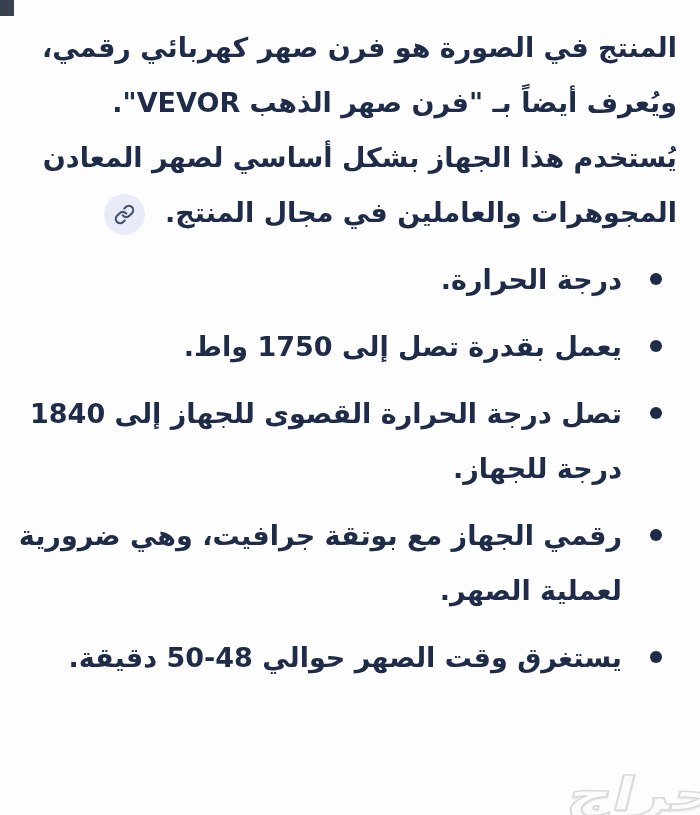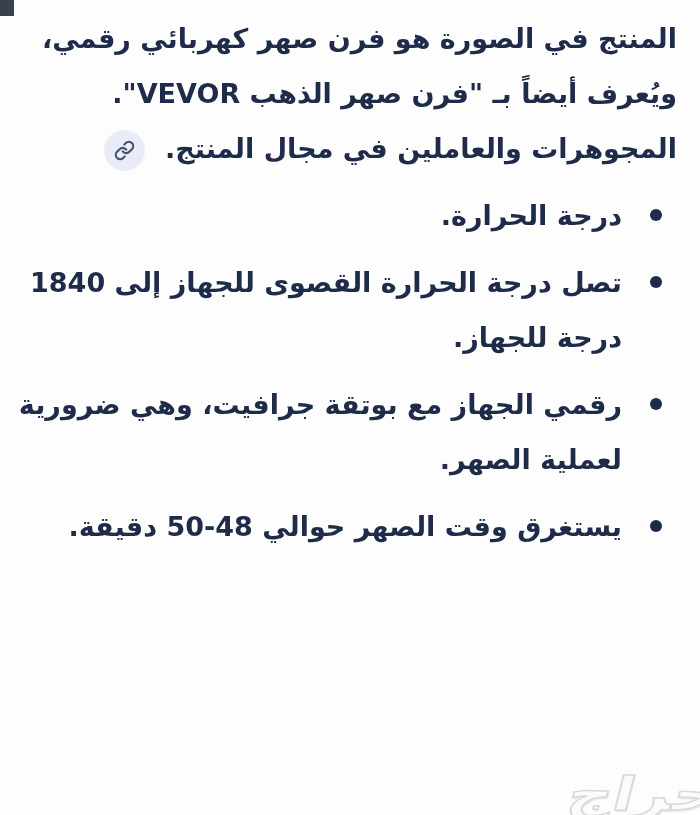--- a/index.html
+++ b/index.html
@@ -10,21 +10,21 @@
     position: relative;
     width: 700px;
     height: 815px;
     background: #fdfdfd;
     overflow: hidden;
     direction: rtl;
     font-weight: 700;
     color: #1e2b49;
   }
 
-  .content { padding: 11px 23px 0 14px; }
+  .content { padding: 20px 23px 0 14px; }
 
   .line {
     height: 55px;
     line-height: 55px;
     font-size: 27px;
     white-space: nowrap;
     text-align: right;
     overflow: visible;
   }
 
@@ -84,35 +84,40 @@
 </head>
 <body>
 
 <div class="page">
 
   <div class="content">
 
     <section>
       <div class="line">المنتج في الصورة هو فرن صهر كهربائي رقمي،</div>
       <div class="line">ويُعرف أيضاً بـ "فرن صهر الذهب VEVOR".</div>
+      <div class="line">يُستخدم هذا الجهاز بشكل أساسي لصهر المعادن</div>
       <div class="line">
         <span>المجوهرات والعاملين في مجال المنتج.</span>
         <span class="citation-badge">
           <svg width="21" height="21" viewBox="0 0 24 24" fill="none" stroke="#44506a" stroke-width="2.4" stroke-linecap="round" stroke-linejoin="round">
             <path d="M10 13a5 5 0 0 0 7.54.54l3-3a5 5 0 0 0-7.07-7.07l-1.72 1.71"></path>
             <path d="M14 11a5 5 0 0 0-7.54-.54l-3 3a5 5 0 0 0 7.07 7.07l1.71-1.71"></path>
           </svg>
         </span>
       </div>
     </section>
 
     <ul class="points">
       <li>
         <span class="bullet-dot"></span>
         <div class="line">درجة الحرارة.</div>
+      </li>
+      <li>
+        <span class="bullet-dot"></span>
+        <div class="line">يعمل بقدرة تصل إلى 1750 واط.</div>
       </li>
       <li>
         <span class="bullet-dot"></span>
         <div class="line">تصل درجة الحرارة القصوى للجهاز إلى 1840</div>
         <div class="line">درجة للجهاز.</div>
       </li>
       <li>
         <span class="bullet-dot"></span>
         <div class="line">رقمي الجهاز مع بوتقة جرافيت، وهي ضرورية</div>
         <div class="line">لعملية الصهر.</div>

